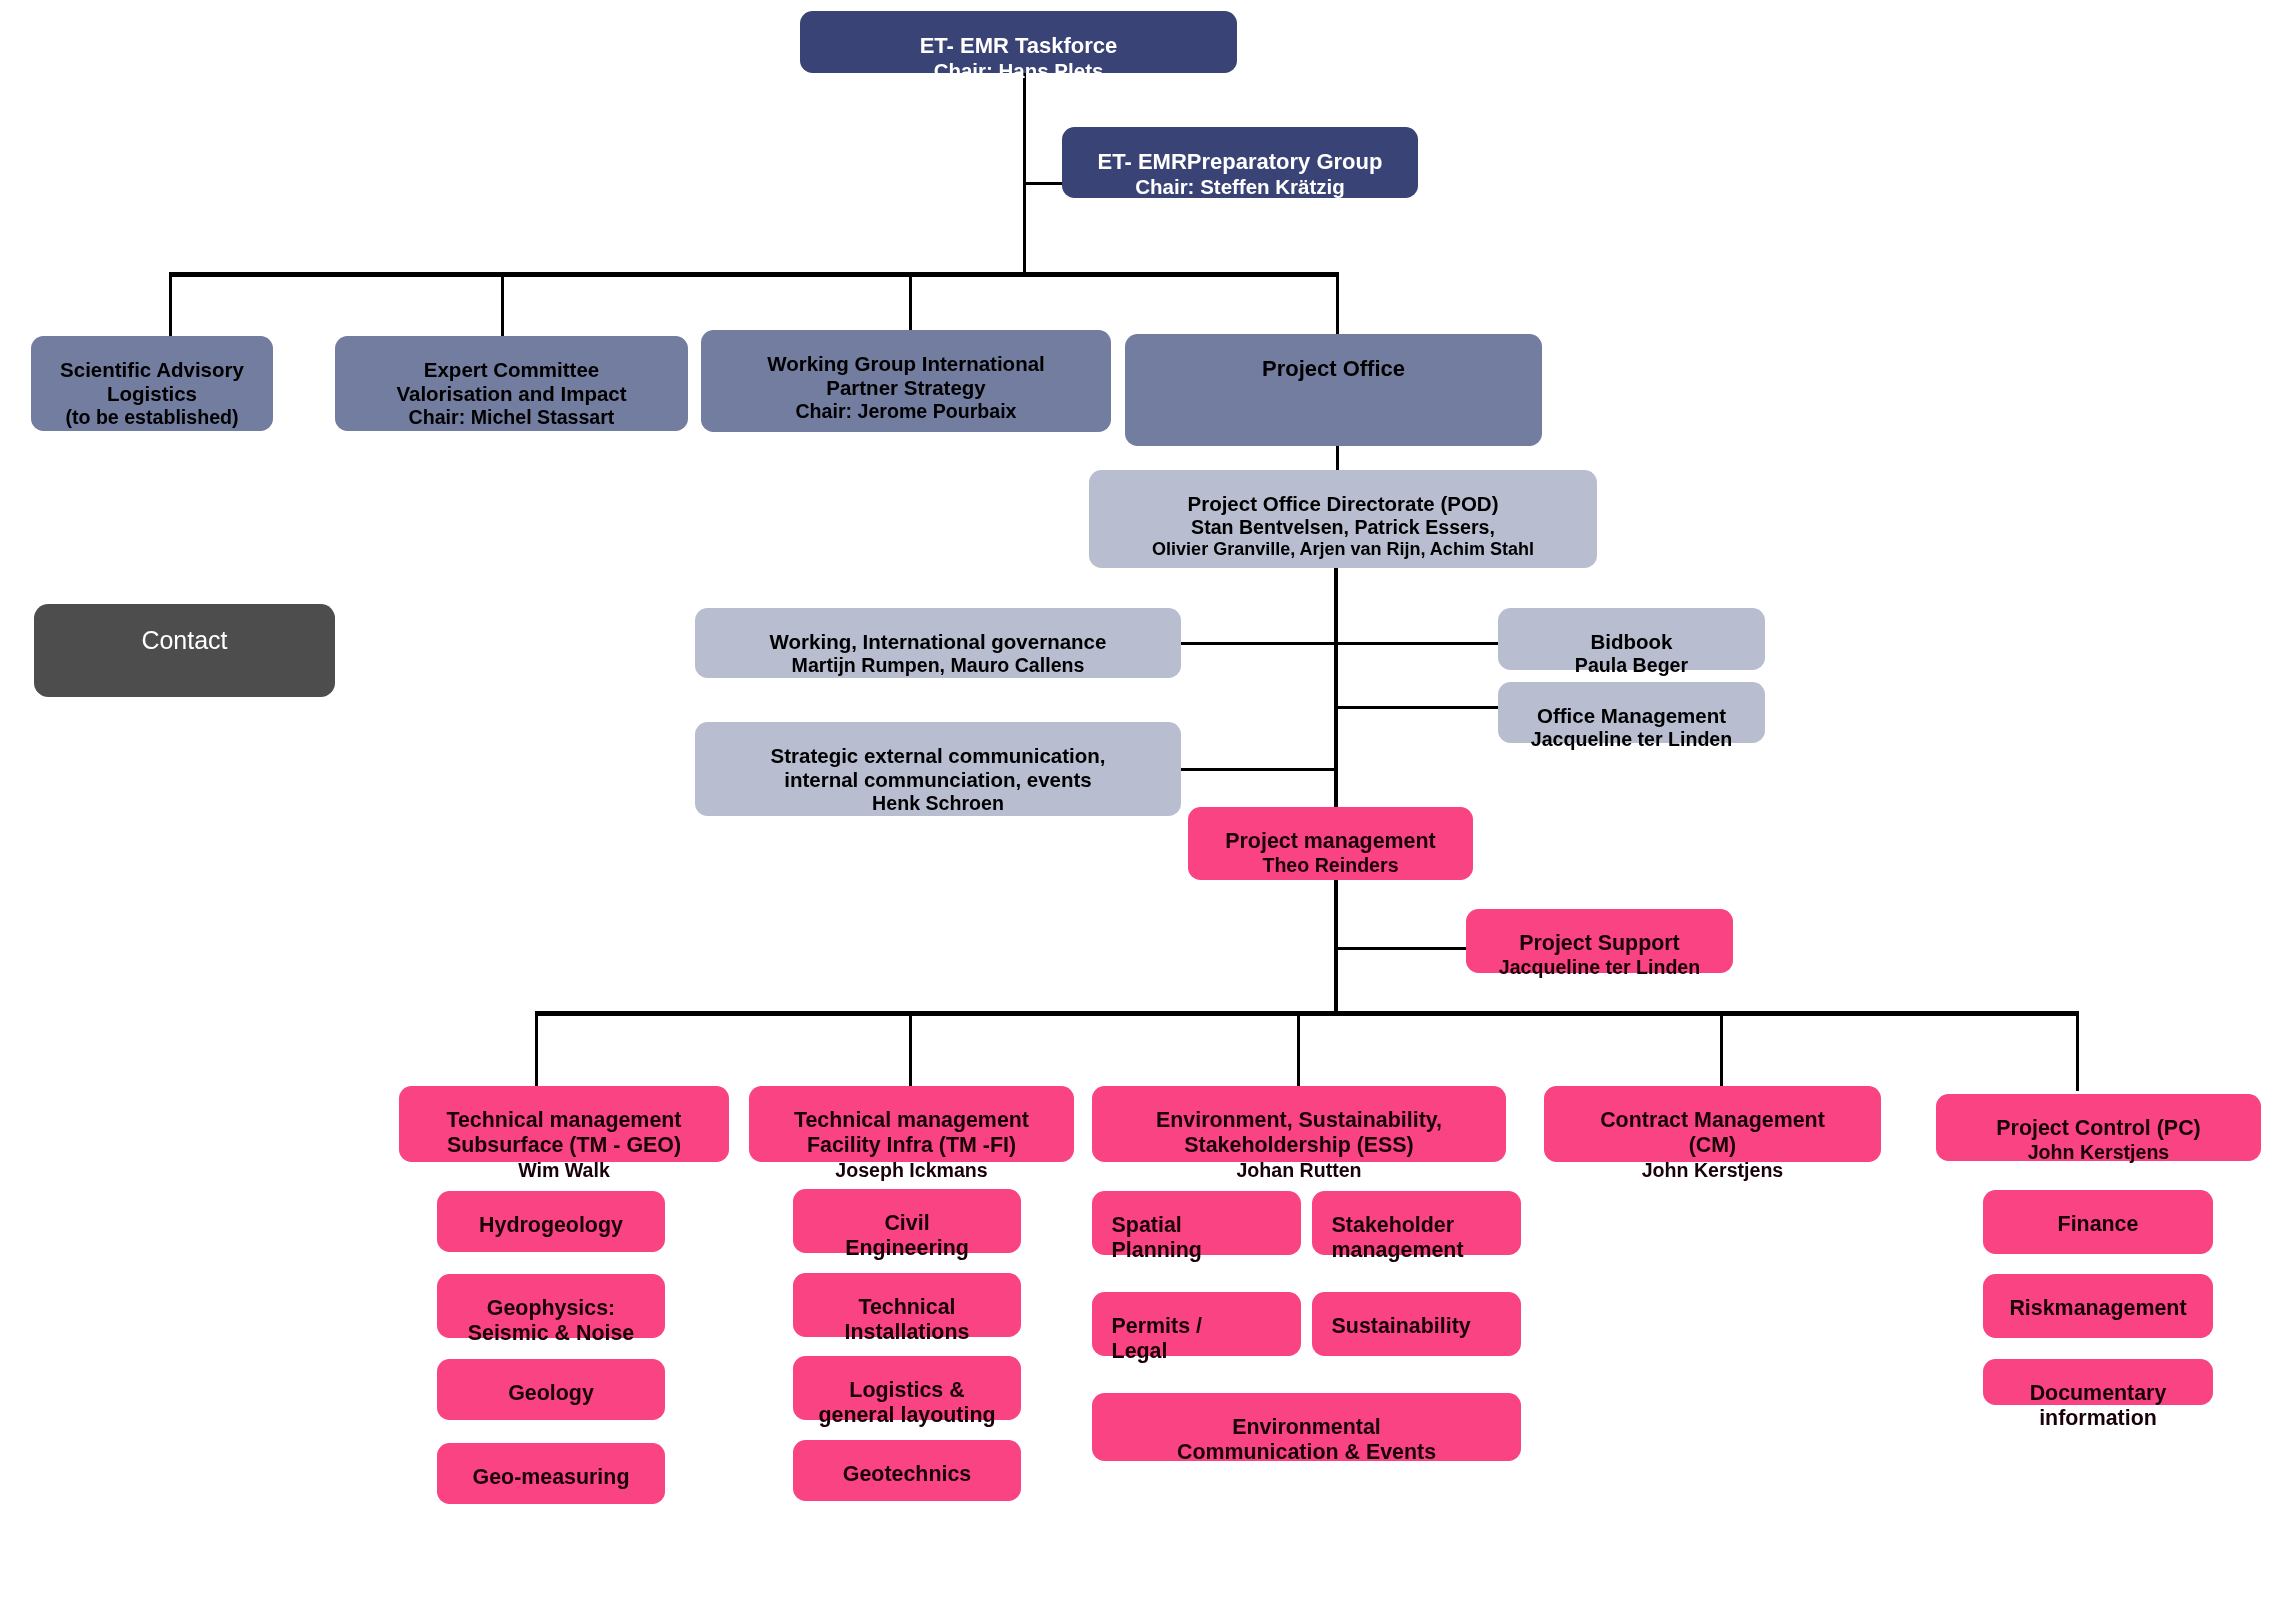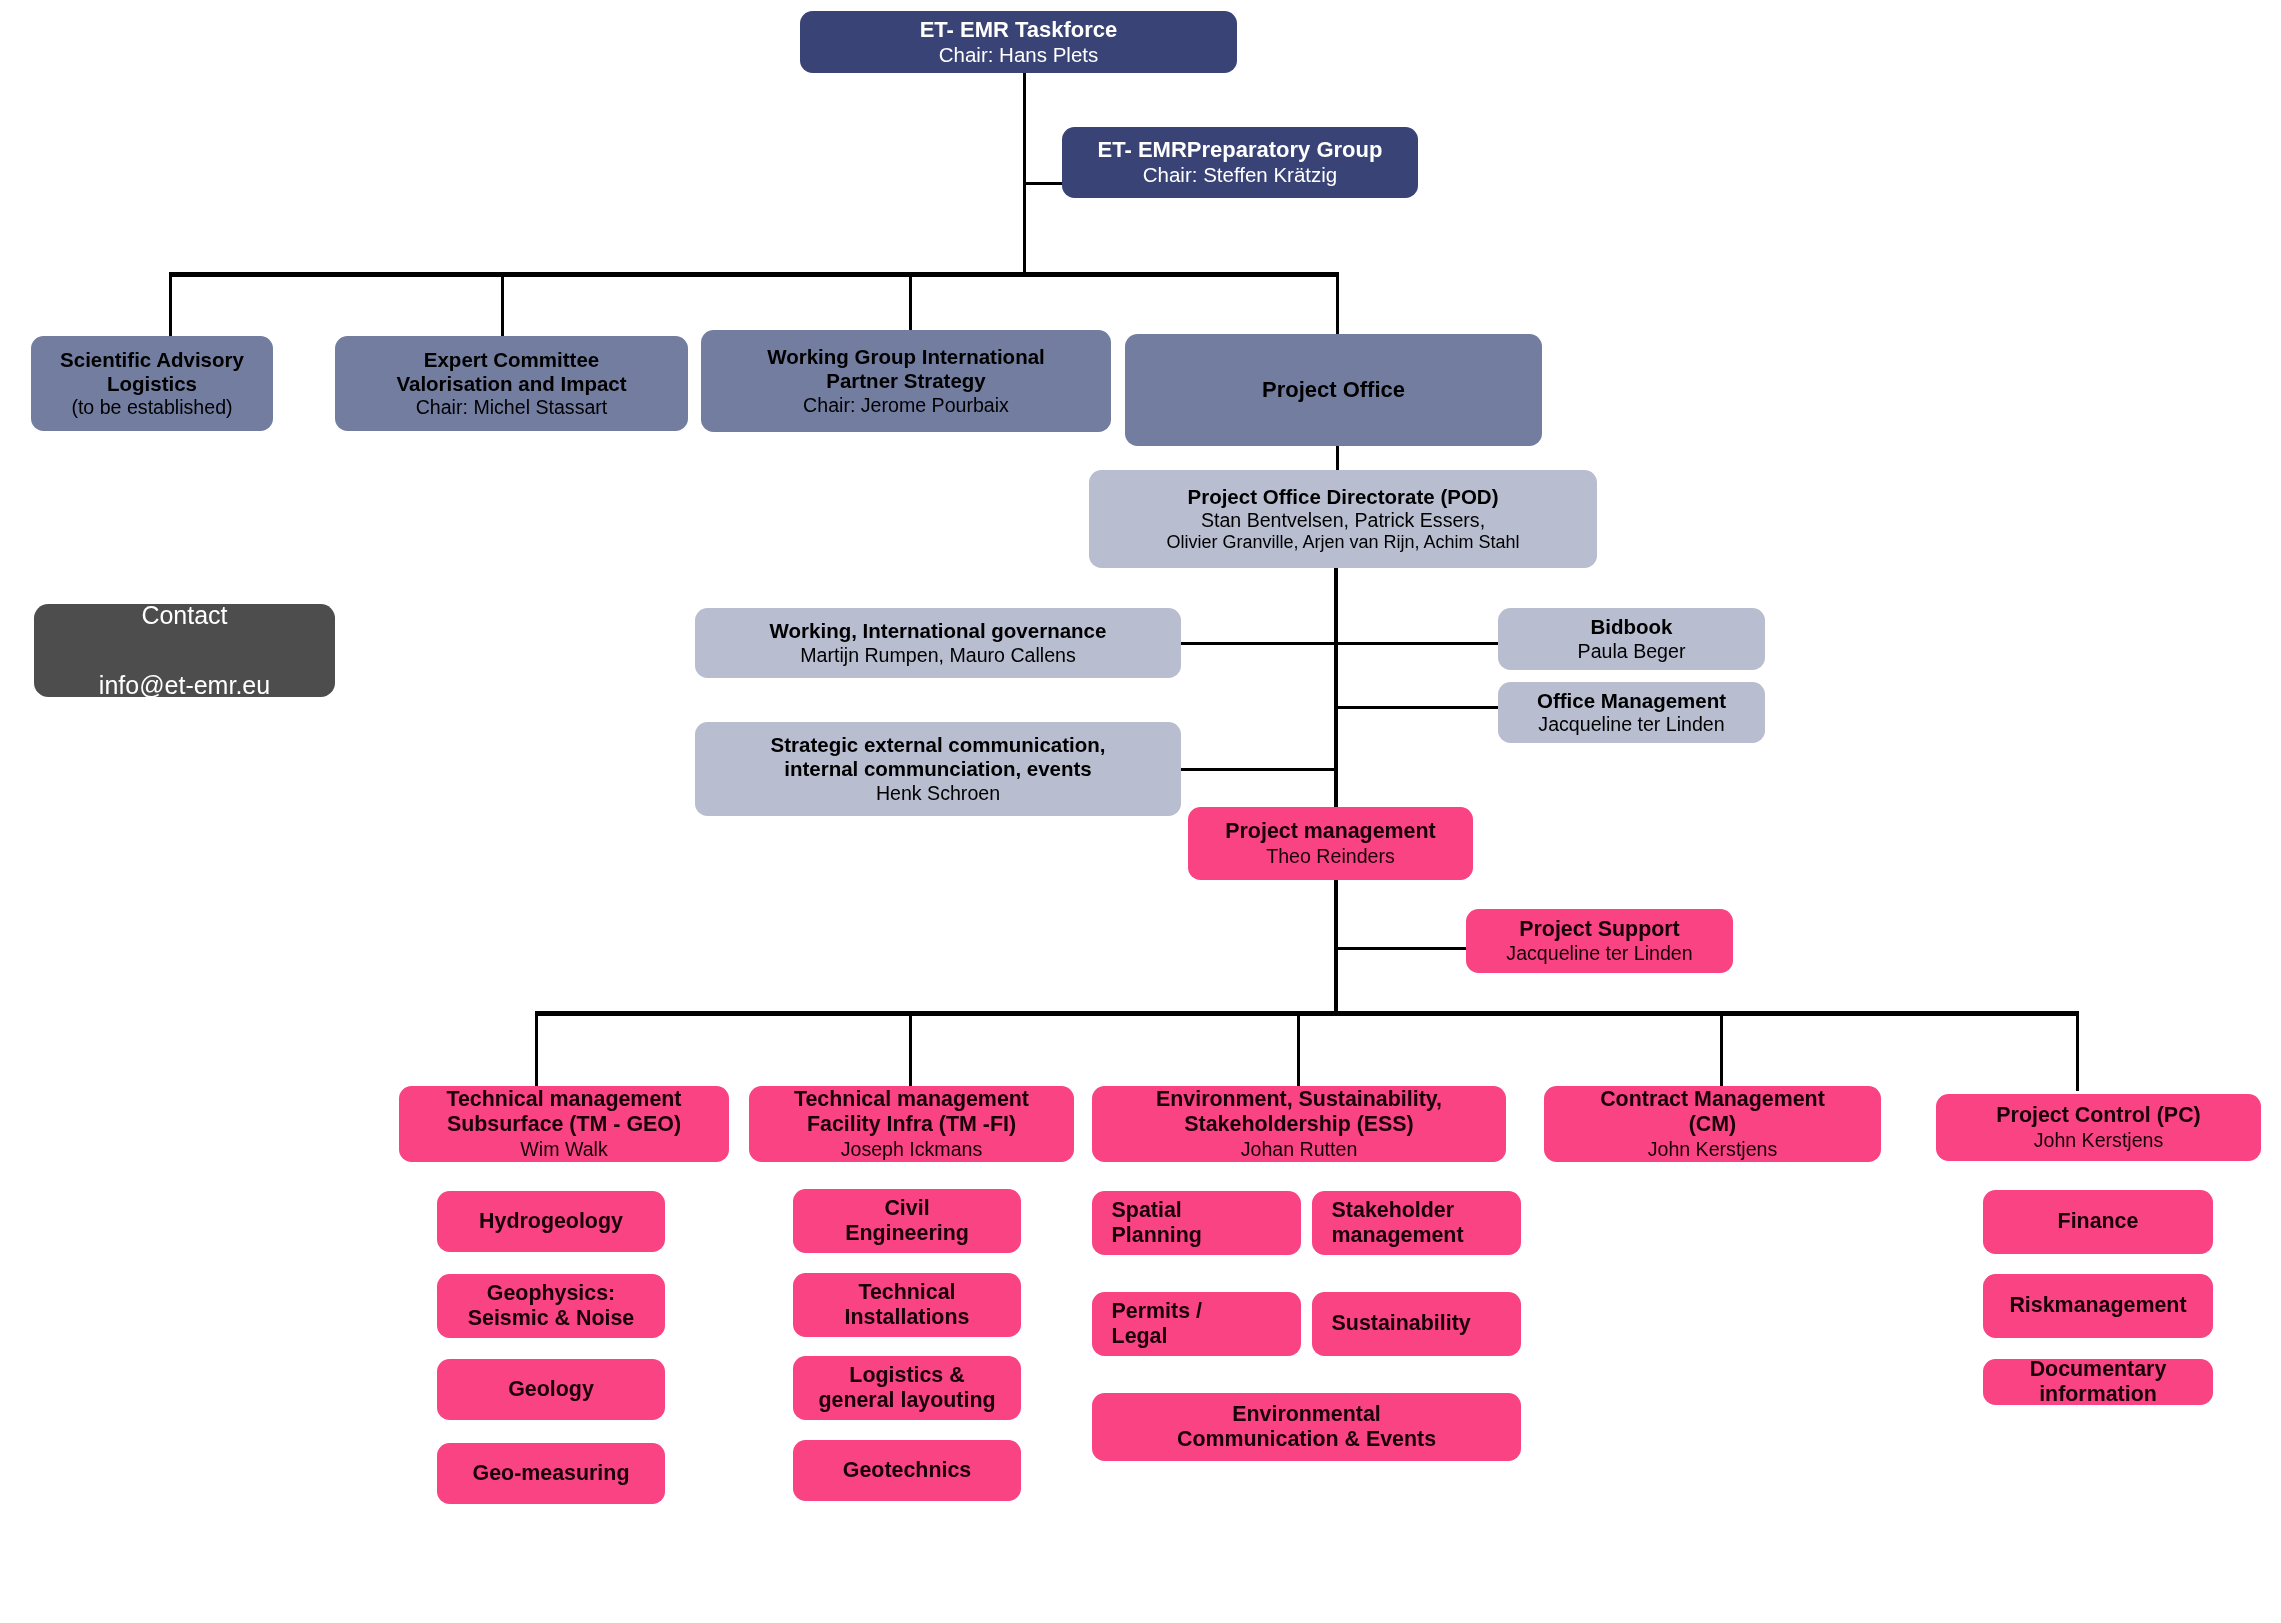--- a/index.html
+++ b/index.html
@@ -17,28 +17,28 @@
     background: #ffffff;
     overflow: hidden;
   }
   .box {
     position: absolute;
     box-sizing: border-box;
     border-radius: 12.5px;
     display: flex;
     flex-direction: column;
     align-items: center;
-    justify-content: center;
+    justify-content: flex-start;
     text-align: center;
     line-height: 1.18;
-    padding: 13px 9px;
+    padding: 22px 9px;
     z-index: 5;
   }
   .box .t1 { font-weight: bold; }
-  .box .t2 { font-weight: normal; }
+  .box .t2 { font-weight: bold; }
 
   
   .navy   { background: #3a4375; color: #ffffff; }
   .slate  { background: #737da0; color: #000000; }
   .lilac  { background: #b8bdd0; color: #000000; }
   .pink   { background: #f94383; color: #1a0008; }
   .dark   { background: #4d4d4d; color: #ffffff; }
 
   .line {
     position: absolute;

